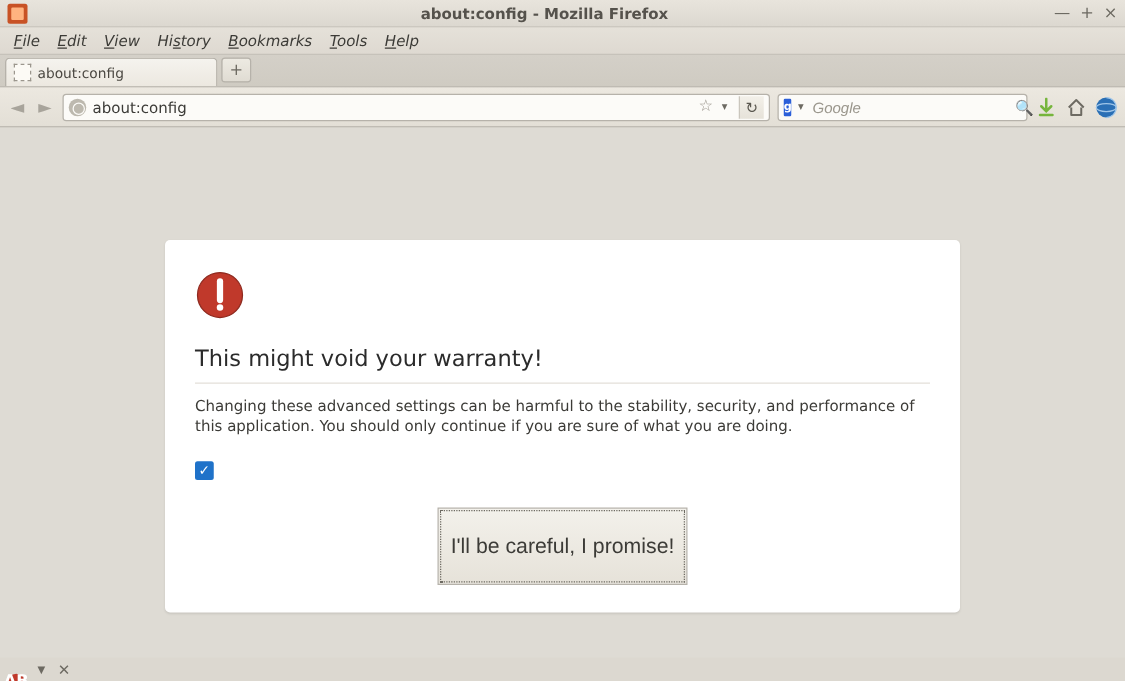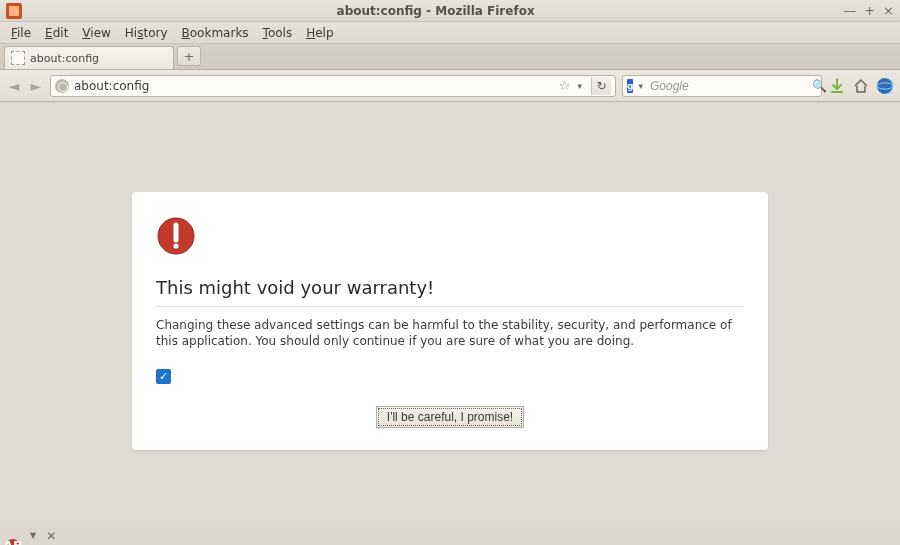--- a/index.html
+++ b/index.html
@@ -32,21 +32,21 @@
   
   .menubar {
     height:22px;
     background:linear-gradient(#e5e1d9,#ded9d1);
     border-bottom:1px solid #c6c2ba;
     display:flex; align-items:stretch;
     padding:0 4px;
   }
   .menubar .menu-item {
     padding:0 7px; display:flex; align-items:center;
-    color:#3c3b37; font-size:12px; cursor:default;
+    color:#3c3b37; font-size:12px; cursor:default;font-style:italic;
   }
   .menubar .menu-item u{ text-decoration:underline; }
 
   
   .tabbar {
     height:26px;
     background:linear-gradient(#d4d0c8,#cfcbc2);
     border-bottom:1px solid #b6b2aa;
     display:flex; align-items:flex-end;
     padding:3px 4px 0 4px;
@@ -138,22 +138,22 @@
   }
   .warn-hr{ border:none; border-top:1px solid #e3e0d9; margin:4px 0 10px 0;}
   .warn-desc{ font-size:12px; color:#3c3b37; line-height:1.35; margin-bottom:20px;}
   .checkline{display:flex;align-items:center;gap:6px; font-size:12px; color:#3c3b37; margin-bottom:22px;}
   .checkline .cb{
     width:15px;height:15px;background:#1f72c9;border-radius:2px;
     display:flex;align-items:center;justify-content:center;color:#fff;font-size:11px;font-weight:bold;
   }
   .btn-row{display:flex;justify-content:center;}
   .promise-btn{
-    padding:3px 10px;
-    font-size:12px; color:#3c3b37;
+    padding:20px 10px;
+    font-size:17px; color:#3c3b37;
     background:linear-gradient(#f3f1eb,#e6e2d9);
     border:1px solid #b6b2aa;
     outline:1px dotted #6d6a62; outline-offset:-3px;
     cursor:pointer;
     text-align:right;
   }
 
   
   .statusbar{
     height:19px; background:#dcd8d0;

